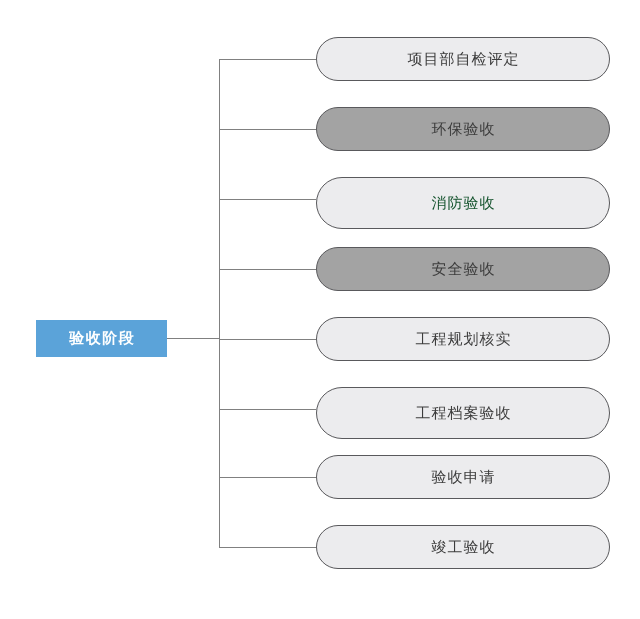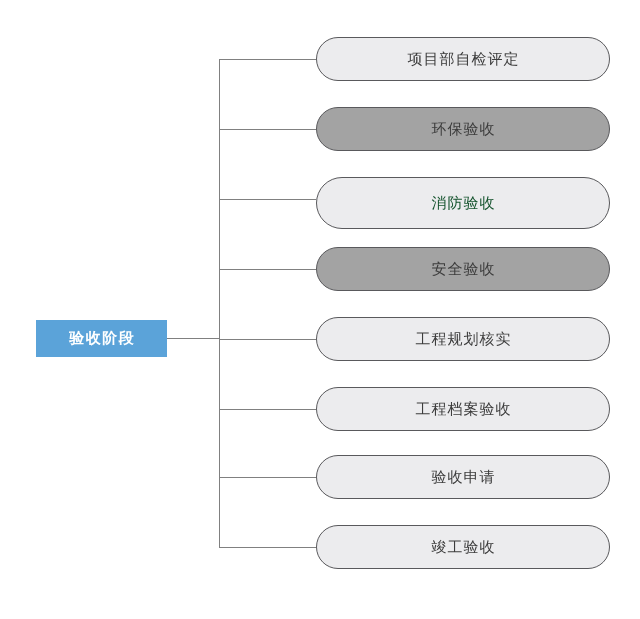--- a/index.html
+++ b/index.html
@@ -91,21 +91,21 @@
       </div>
       <div class="leaf-node" style="left: 316px; width: 294px; height: 52px; top: 177px; background: rgb(236, 236, 238); border-color: rgb(89, 89, 92); color: #14532d; text-align: center;">
         <span>消防验收</span>
       </div>
       <div class="leaf-node" style="left: 316px; width: 294px; height: 44px; top: 247px; background: #a3a3a3; border-color: rgb(89, 89, 92); color: rgb(60, 60, 60); font-family: Liberation Serif, serif;">
         <span>安全验收</span>
       </div>
       <div class="leaf-node" style="left: 316px; width: 294px; height: 44px; top: 317px; background: rgb(236, 236, 238); border-color: rgb(89, 89, 92); color: rgb(60, 60, 60);">
         <span>工程规划核实</span>
       </div>
-      <div class="leaf-node" style="left: 316px; width: 294px; height: 44px; top: 387px; background: rgb(236, 236, 238); border-color: rgb(89, 89, 92); color: rgb(60, 60, 60);">
+      <div class="leaf-node" style="left: 316px; width: 294px; height: 52px; top: 387px; background: rgb(236, 236, 238); border-color: rgb(89, 89, 92); color: rgb(60, 60, 60);">
         <span>工程档案验收</span>
       </div>
       <div class="leaf-node" style="left: 316px; width: 294px; height: 44px; top: 455px; background: rgb(236, 236, 238); border-color: rgb(89, 89, 92); color: rgb(60, 60, 60); align-items: center;">
         <span>验收申请</span>
       </div>
       <div class="leaf-node" style="left: 316px; width: 294px; height: 44px; top: 525px; background: rgb(236, 236, 238); border-color: rgb(89, 89, 92); color: rgb(60, 60, 60); text-align: center;">
         <span>竣工验收</span>
       </div>
     </div>
 

